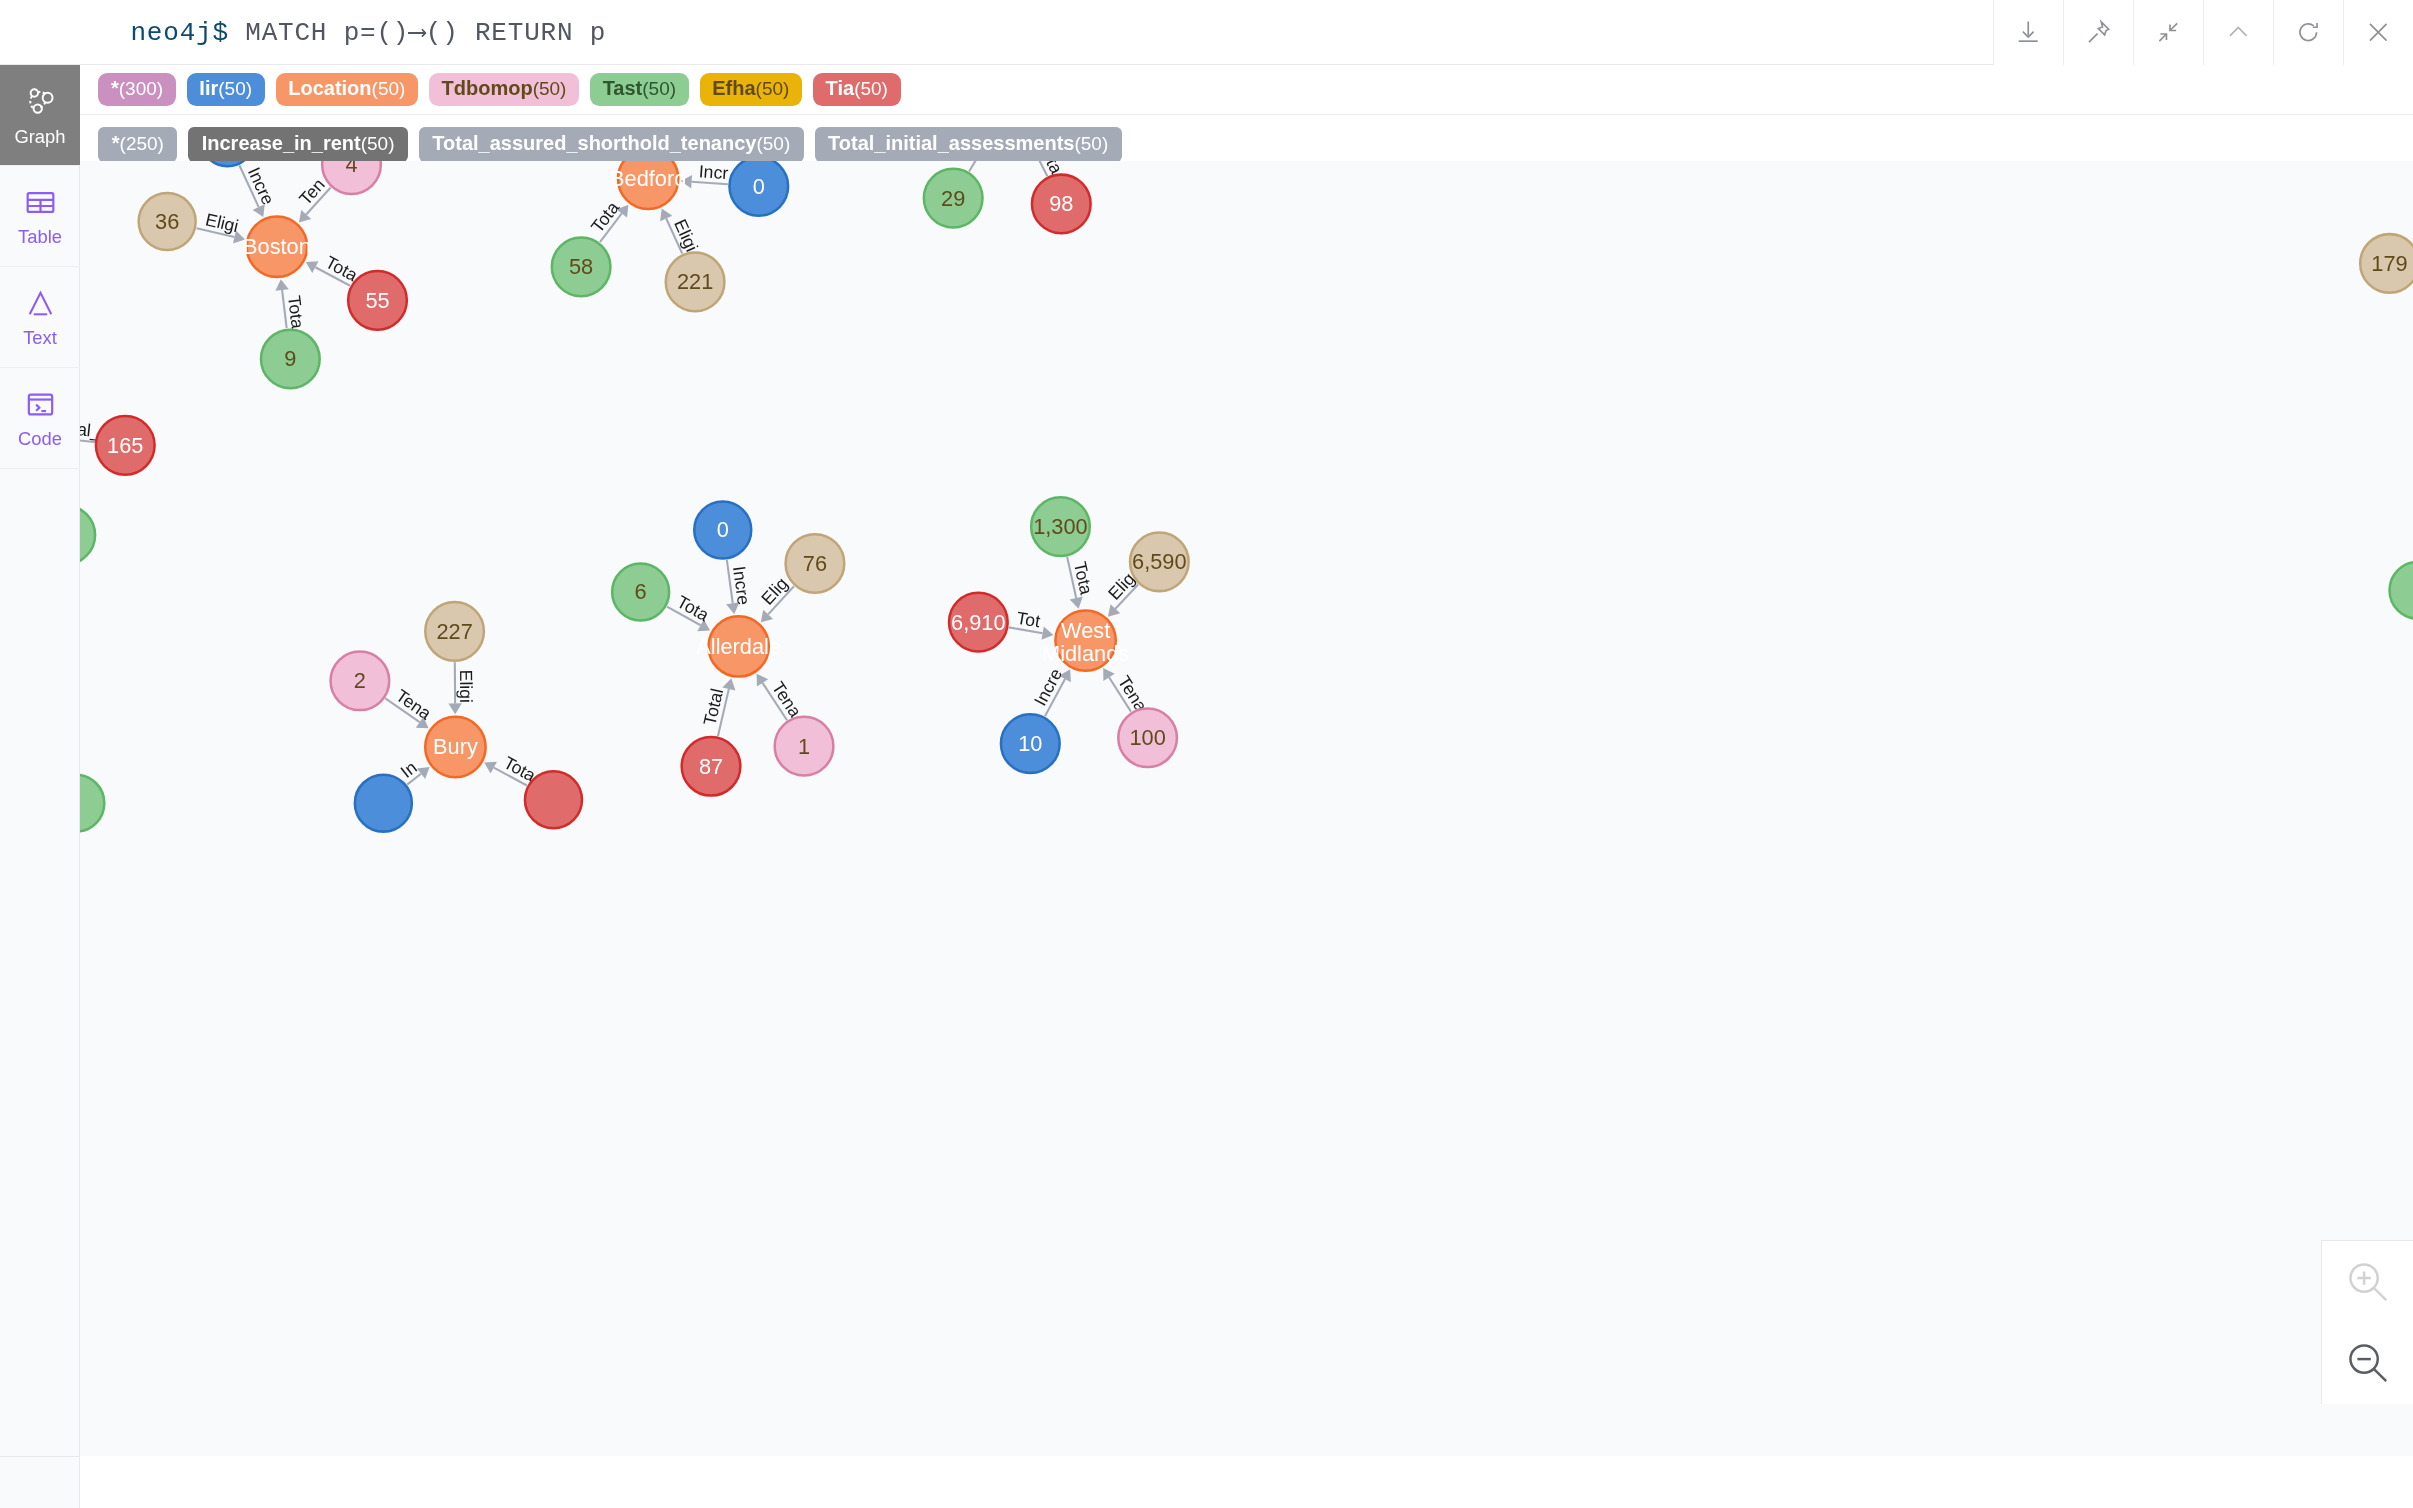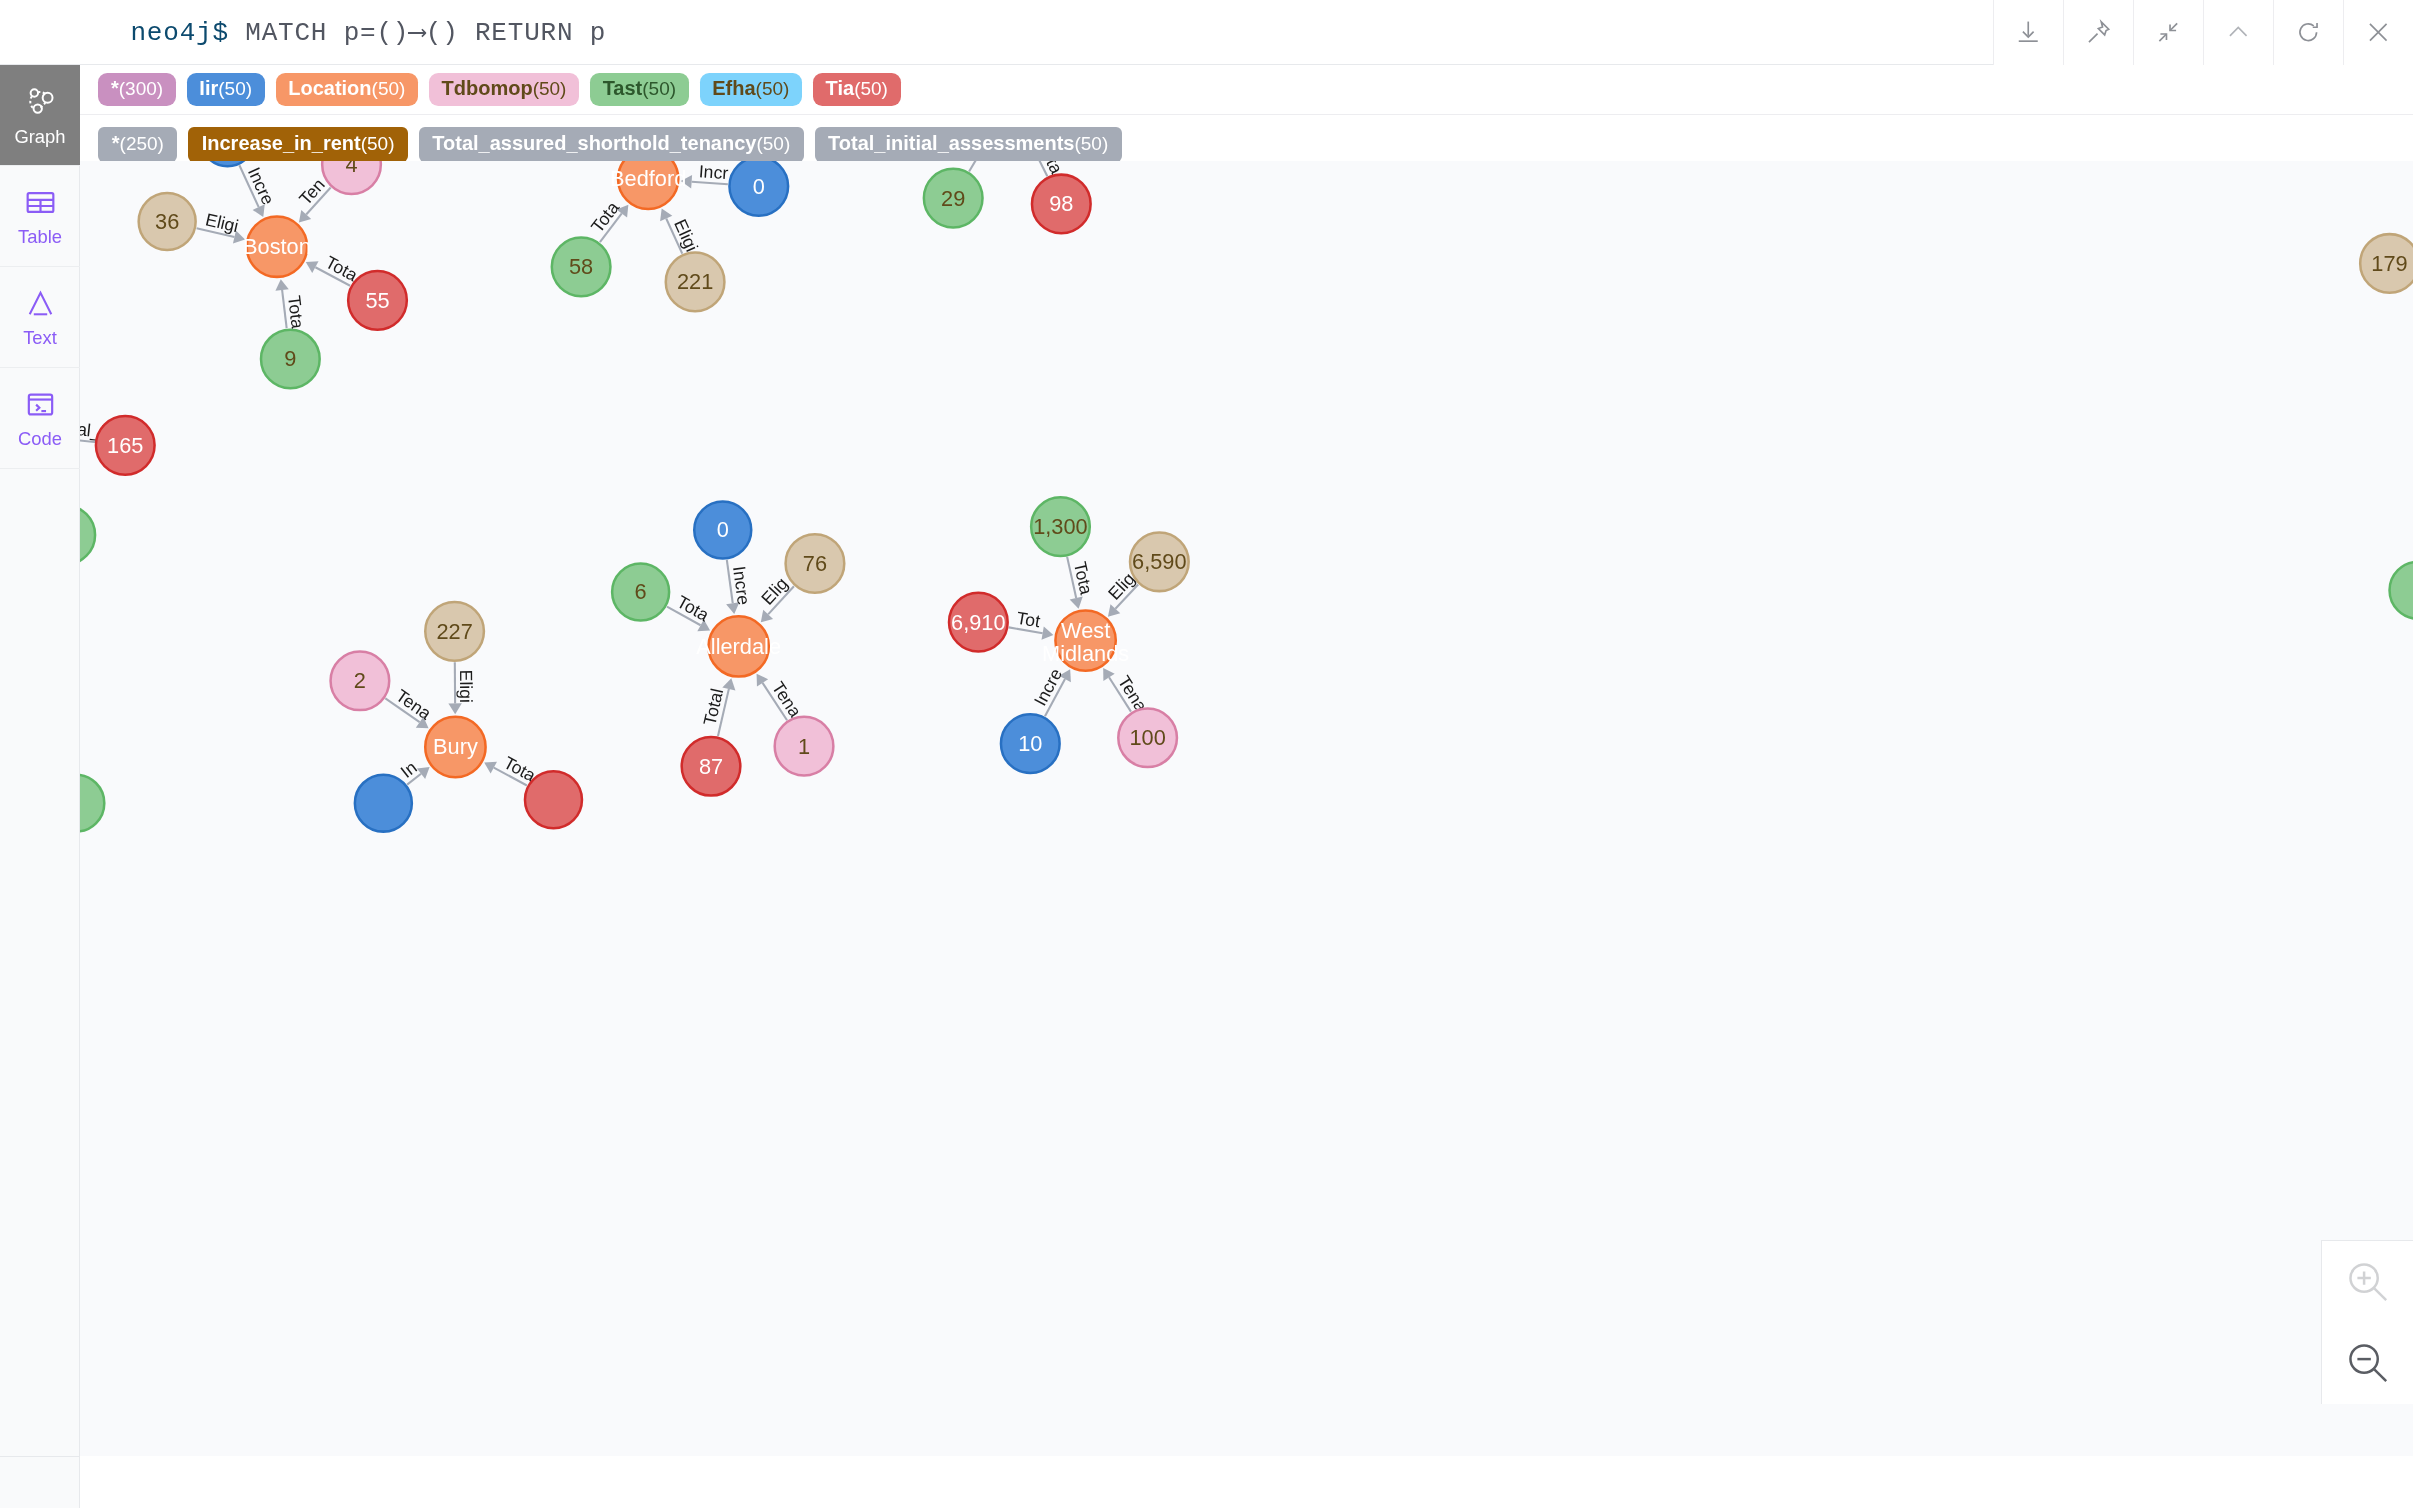--- a/index.html
+++ b/index.html
@@ -203,26 +203,26 @@
     </div>
   </div>
 
   <div class="legend">
     <div class="legend-row row1" id="legend-node-row">
         <div class="chip" style="background: rgb(201, 144, 192); color: rgb(255, 255, 255);"><span>*</span><span class="cnt">(300)</span></div>
         <div class="chip" style="background: rgb(76, 142, 218); color: rgb(255, 255, 255);"><span>Iir</span><span class="cnt">(50)</span></div>
         <div class="chip" style="background: rgb(247, 151, 103); color: rgb(255, 255, 255);"><span>Location</span><span class="cnt">(50)</span></div>
         <div class="chip" style="background: rgb(241, 192, 216); color: rgb(96, 74, 26);"><span>Tdbomop</span><span class="cnt">(50)</span></div>
         <div class="chip" style="background: rgb(141, 204, 147); color: rgb(45, 87, 44);"><span>Tast</span><span class="cnt">(50)</span></div>
-        <div class="chip" style="background: #7dd3fc; color: rgb(96, 74, 26);"><span>Efha</span><span class="cnt">(50)</span></div>
+        <div class="chip" style="background: #eab308; color: rgb(96, 74, 26);"><span>Efha</span><span class="cnt">(50)</span></div>
         <div class="chip" style="background: rgb(224, 107, 107); color: rgb(255, 255, 255);"><span>Tia</span><span class="cnt">(50)</span></div>
       </div>
     <div class="legend-row row2" id="legend-rel-row">
         <div class="chip rel" style="background: rgb(165, 171, 182);"><span>*</span><span class="cnt">(250)</span></div>
-        <div class="chip rel" style="background: #a16207;"><span>Increase_in_rent</span><span class="cnt">(50)</span></div>
+        <div class="chip rel" style="background: #737373;"><span>Increase_in_rent</span><span class="cnt">(50)</span></div>
         <div class="chip rel" style="background: rgb(165, 171, 182);"><span>Total_assured_shorthold_tenancy</span><span class="cnt">(50)</span></div>
         <div class="chip rel" style="background: rgb(165, 171, 182);"><span>Total_initial_assessments</span><span class="cnt">(50)</span></div>
       </div>
   </div>
 
   <div class="canvas">
     <svg class="graph" id="graph-svg" viewBox="0 0 2784 1546">
       <g id="g-edges">
           <g>
             <line x1="190.23267865535223" y1="4.877675726865853" x2="213.232373821226" y2="54.7753194765581" stroke="#a5abb6" stroke-width="2.5" class="edge-line"></line>

